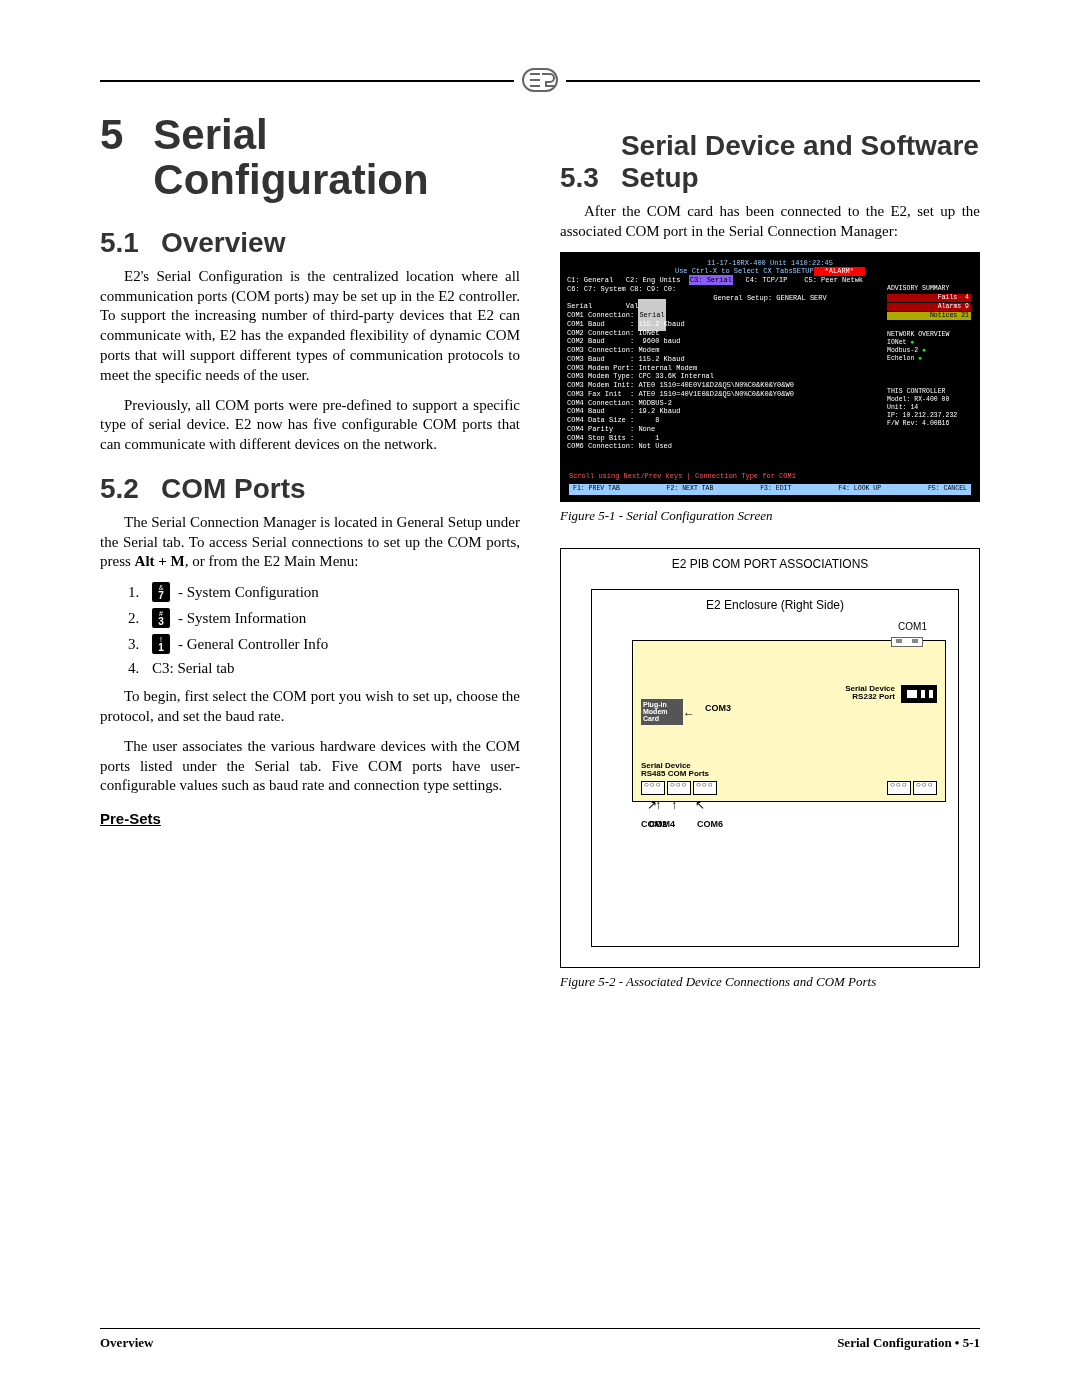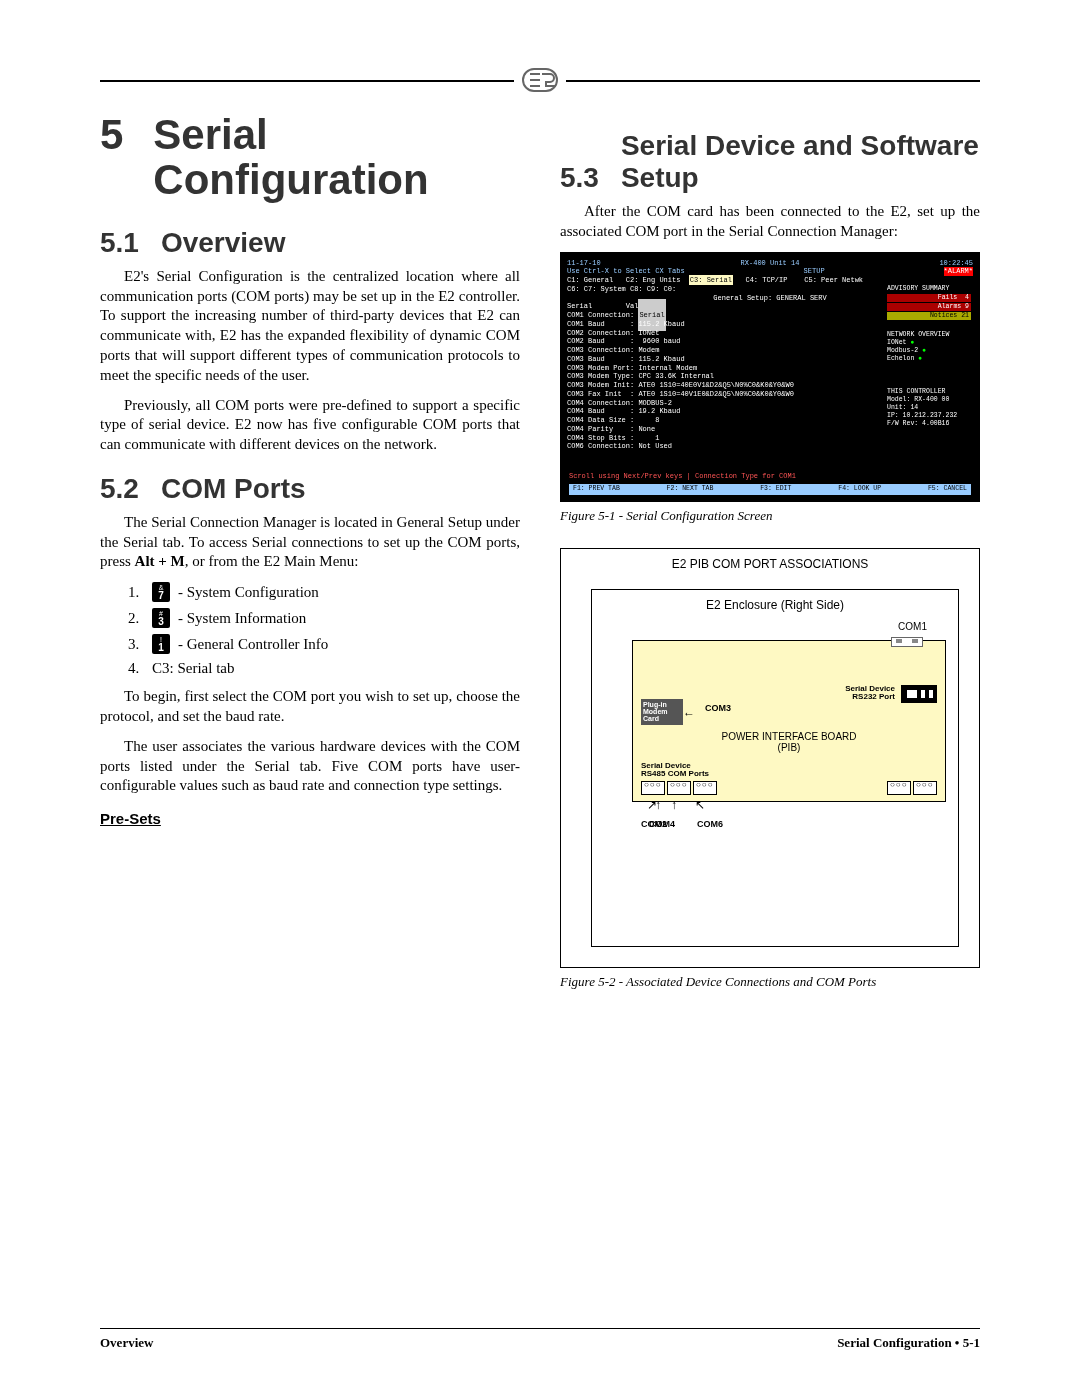--- a/index.html
+++ b/index.html
@@ -135,26 +135,26 @@
     font-size: 7px;
     line-height: 1.25;
     padding: 4px;
     margin-top: 6px;
     position: relative;
     height: 250px;
     box-sizing: border-box;
   }
   .fig1 .hdr {
     display: flex;
-    justify-content: space-between;
+    justify-content: center;
     color: #9cf;
   }
-  .fig1 .hdr .alarm { background: #f00; color: #fff; padding: 0 0; }
+  .fig1 .hdr .alarm { background: #f00; color: #fff; padding: 0 11px; }
   .fig1 .tabs { color: #fff; }
-  .fig1 .tabs .sel { background: #fef9c3; color: #000; padding: 1px 1px; }
+  .fig1 .tabs .sel { background: #8b5cf6; color: #000; padding: 1px 1px; }
   .fig1 .title2 { text-align: center; }
   .fig1 .side {
     position: absolute;
     right: 6px;
     top: 30px;
     width: 84px;
     font-size: 6.5px;
   }
   .fig1 .side .box-title { color: #fff; }
   .fig1 .side .r-red { background: #a00; color: #fff; text-align: right; padding: 0 2px; margin: 1px 0; }
@@ -429,22 +429,20 @@
             <div class="sd-port">
               <div class="slot"></div>
                 <div class="slot slot2"></div>
                 <div class="slot slot3"></div>
             </div>
             <div class="modem" style="white-space:pre;">Plug-in
 Modem
 Card</div>
             <span class="com3-arrow">←</span>
             <div class="com3-lbl">COM3</div>
-            <div class="pib-lbl" style="white-space:pre;">POWER INTERFACE BOARD
-(PIB)</div>
             <div class="rs485-lbl" style="white-space:pre;">Serial Device
 RS485 COM Ports</div>
 
             <div class="portrow">
               <div class="portgrp">
                 <div class="pblk"></div>
                 <div class="pblk"></div>
                 <div class="pblk"></div>
                 <span class="arrow-up" style="left:6px;">↗</span>
                 <span class="arrow-up" style="left:30px;">↑</span>

